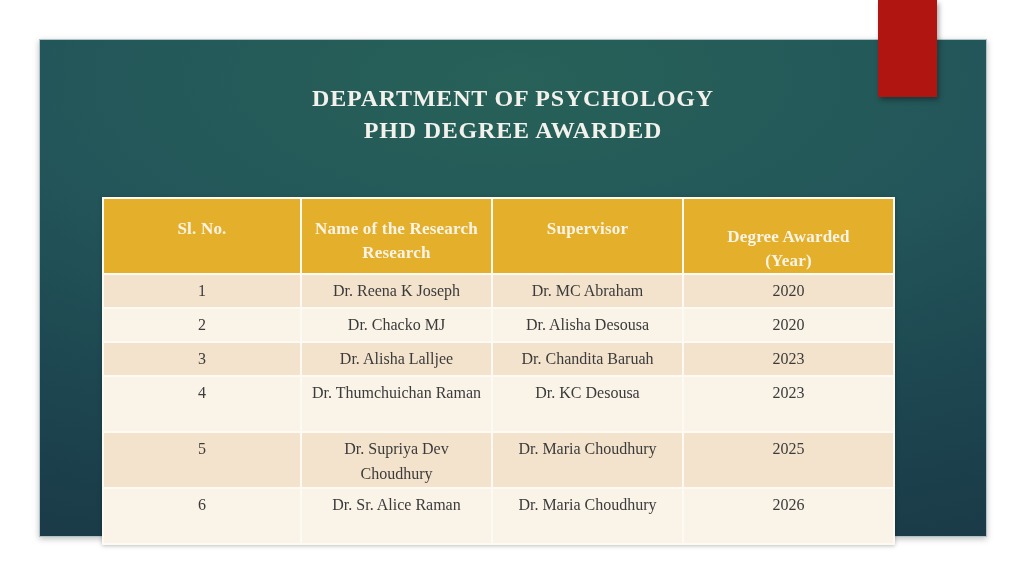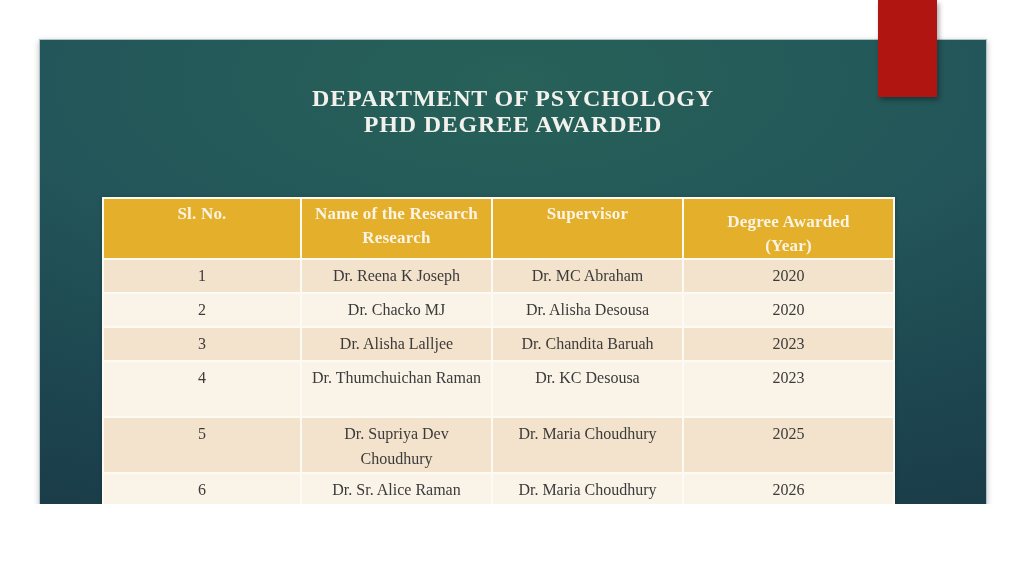--- a/index.html
+++ b/index.html
@@ -4,21 +4,21 @@
 <style>
   html, body {
     margin: 0;
     padding: 0;
     background: #ffffff;
     font-family: "Liberation Serif", "DejaVu Serif", serif;
   }
   .canvas {
     position: relative;
     width: 1024px;
-    height: 504px;
+    height: 575px;
     background: #ffffff;
     overflow: hidden;
   }
   .slide {
     position: absolute;
     left: 39px;
     top: 39px;
     width: 946px;
     height: 496px;
     border: 1px solid #aec3c6;
@@ -47,21 +47,21 @@
     text-align: center;
     color: #f2f1ec;
   }
   .title-line {
     font-size: 24px;
     font-weight: bold;
     letter-spacing: 0.8px;
     line-height: 26px;
   }
   .title-line.second {
-    margin-top: 0;
+    margin-top: 6px;
   }
   table.phd-table {
     position: absolute;
     left: 62px;
     top: 157px;
     width: 793px;
     table-layout: fixed;
     border-collapse: separate;
     border-spacing: 2px;
     background: #fcfaf3;
@@ -73,21 +73,21 @@
   col.c4 { width: 209px; }
   .phd-table th {
     background: #e4b02b;
     color: #faf4e6;
     font-weight: bold;
     font-size: 17px;
     line-height: 24px;
     height: 46px;
     vertical-align: top;
     text-align: center;
-    padding: 3px 6px 0 6px;
+    padding: 18px 6px 0 6px;
     letter-spacing: 0.2px;
   }
   .phd-table th span {
     display: inline-block;
   }
   .phd-table th:nth-child(2) span { max-width: 172px; }
   .phd-table th:nth-child(4) span { max-width: 150px; margin-top: 8px; }
   .phd-table td {
     font-size: 16px;
     line-height: 25px;

